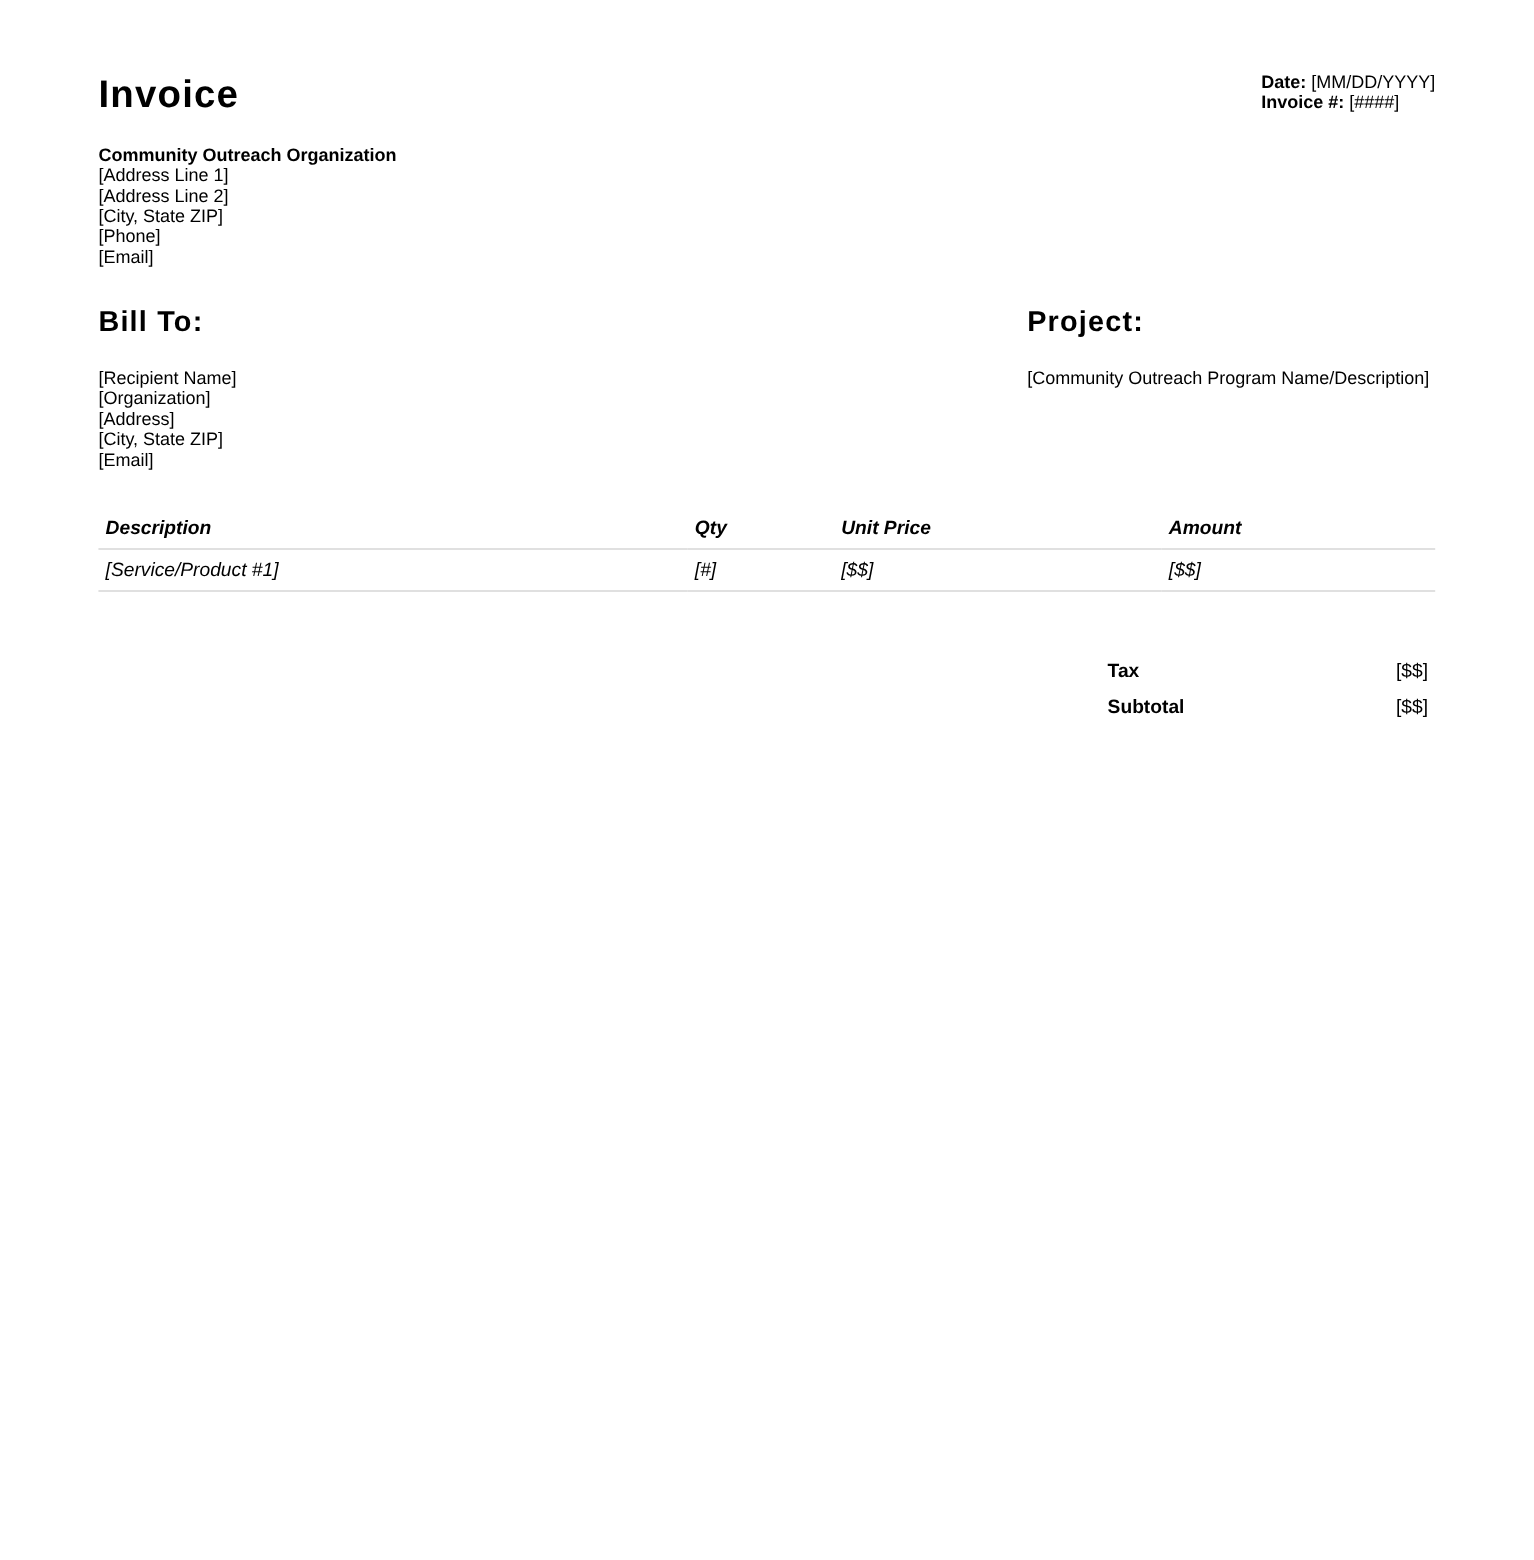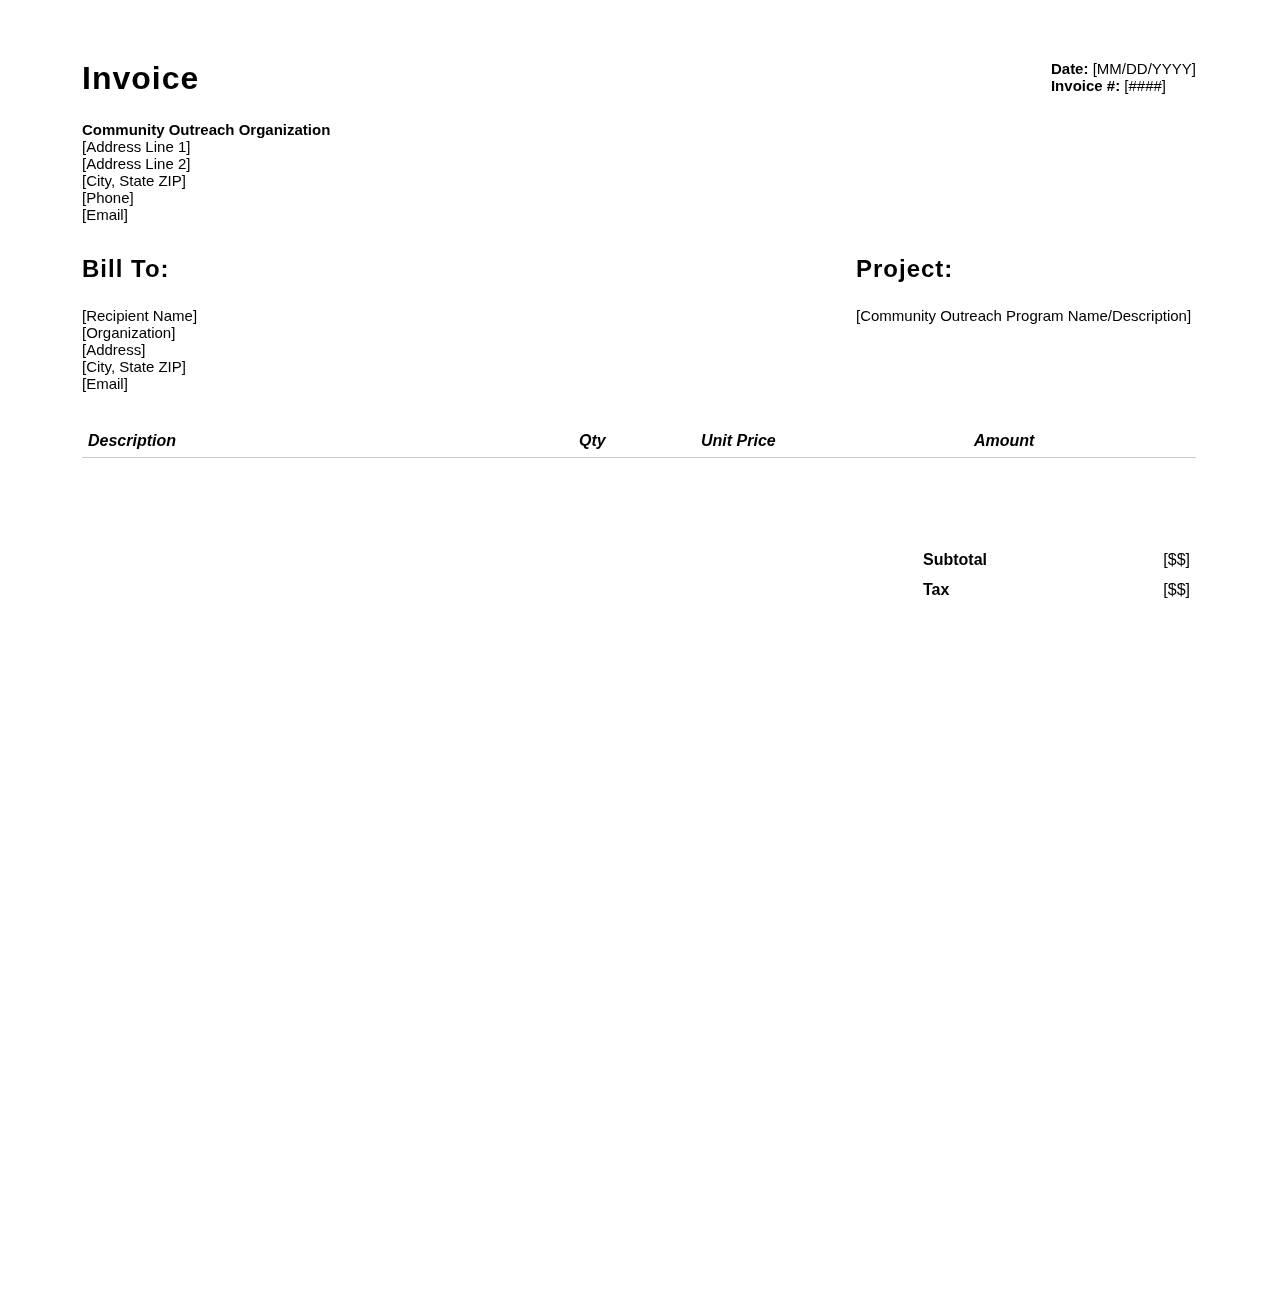--- a/index.html
+++ b/index.html
@@ -172,31 +172,37 @@
     </colgroup>
     <thead>
       <tr>
         <th>Description</th>
         <th>Qty</th>
         <th>Unit Price</th>
         <th>Amount</th>
       </tr>
     </thead>
     <tbody>
+      <tr>
+        <td>[Service/Product #1]</td>
+        <td>[#]</td>
+        <td>[$$]</td>
+        <td>[$$]</td>
+      </tr>
     </tbody>
   </table>
 
   <table class="totals">
     <tbody>
         <tr>
-      <td class="lbl">Subtotal</td>
+      <td class="lbl">Tax</td>
       <td class="val">[$$]</td>
     </tr>
     <tr>
-      <td class="lbl">Tax</td>
+      <td class="lbl">Subtotal</td>
       <td class="val">[$$]</td>
     </tr>
   </tbody>
     </table>
 
   <div class="notes">
   </div>
 
 </div>
 

